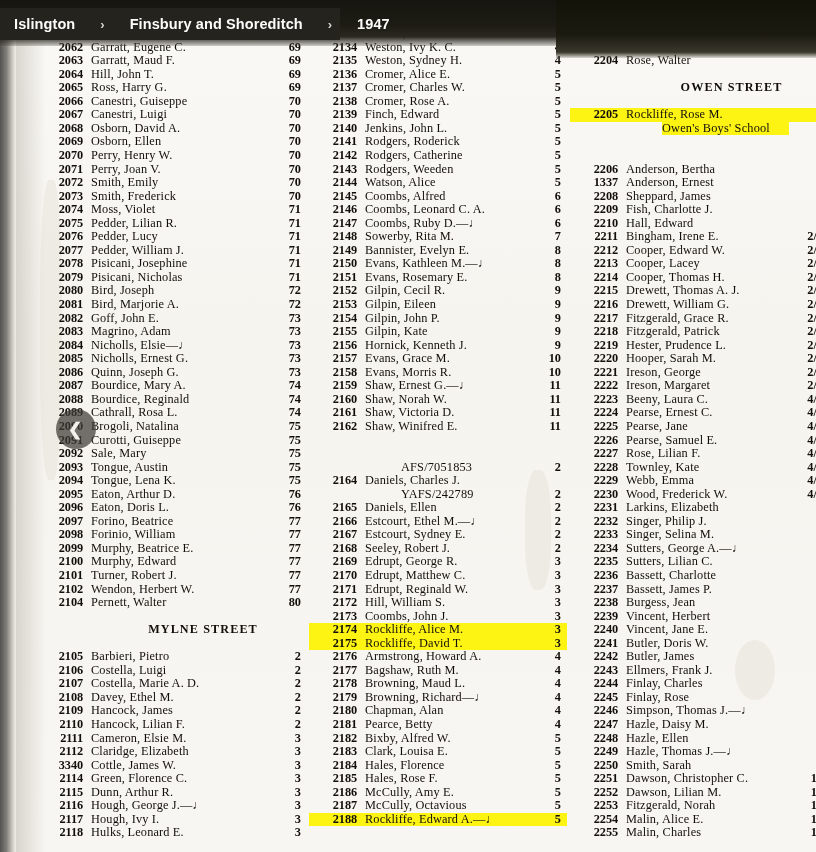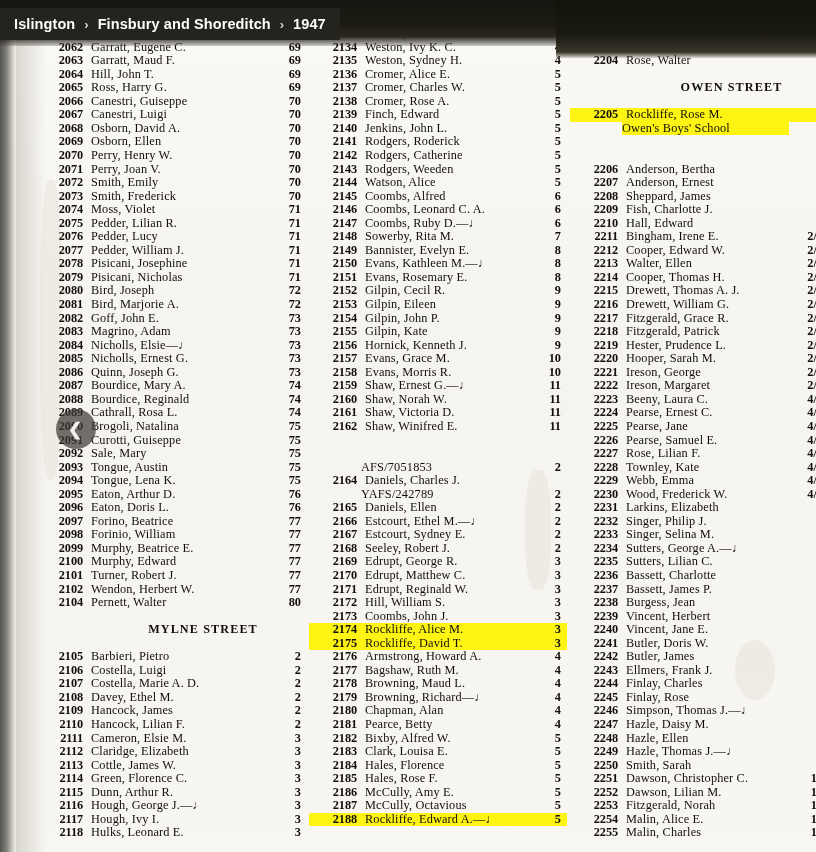--- a/index.html
+++ b/index.html
@@ -40,21 +40,21 @@
   #darkband2{
     position:absolute;left:556px;top:0;width:260px;height:58px;
     background:linear-gradient(180deg,#141309 0%,#1b1a11 60%,#3a382c 90%,rgba(90,86,70,.2) 100%);
     pointer-events:none;z-index:5;
   }
 
   
   #breadcrumb{
     position:absolute;left:0;top:8px;width:340px;height:32px;
     background:#24231d;
-    display:flex;align-items:center;gap:9px;
+    display:flex;align-items:center;gap:25px;
     padding:0 14px;box-sizing:border-box;
     z-index:20;
   }
   #breadcrumb .crumb{
     color:#fdfdfb;font-family:"Liberation Sans",sans-serif;
     font-size:14.5px;font-weight:700;white-space:nowrap;letter-spacing:.1px;
   }
   #breadcrumb .sep{
     color:#d8d6ce;font-family:"Liberation Sans",sans-serif;
     font-size:13px;font-weight:700;
@@ -112,21 +112,21 @@
   }
   .street .shead{
     margin-left:64px;
     font-weight:700;letter-spacing:1.1px;font-size:12.2px;
   }
   .blank{height:13.55px;}
   .sub{
     height:13.55px;display:flex;align-items:baseline;
   }
   .sub .stext{
-    margin-left:52px;flex:1 1 auto;letter-spacing:.2px;font-family:Liberation Serif, serif;
+    margin-left:92px;flex:1 1 auto;letter-spacing:.2px;font-family:Liberation Serif, serif;
   }
   .sub .dist{width:40px;flex:0 0 40px;}
 
   
   .hl{background:#fdf414;}
   .hl-note{background:#fdf414;}
 
   
   .blot{position:absolute;border-radius:50%;background:#e6e2d8;opacity:.5;z-index:1;}
   .fade2{opacity:.38;}
@@ -408,21 +408,21 @@
           <span class="num">2111</span>
           <span class="nm">Cameron, Elsie M.</span>
           <span class="dist">3</span>
         </div>
         <div class="row">
           <span class="num">2112</span>
           <span class="nm">Claridge, Elizabeth</span>
           <span class="dist">3</span>
         </div>
         <div class="row">
-          <span class="num">2113</span>
+          <span class="num">3340</span>
           <span class="nm">Cottle, James W.</span>
           <span class="dist">3</span>
         </div>
         <div class="row">
           <span class="num">2114</span>
           <span class="nm">Green, Florence C.</span>
           <span class="dist">3</span>
         </div>
         <div class="row">
           <span class="num">2115</span>
@@ -783,21 +783,21 @@
           <span class="dist"></span>
         </div>
         <div class="blank"></div>
         <div class="blank"></div>
         <div class="row">
           <span class="num">2206</span>
           <span class="nm">Anderson, Bertha</span>
           <span class="dist">1</span>
         </div>
         <div class="row">
-          <span class="num">2207</span>
+          <span class="num">1337</span>
           <span class="nm">Anderson, Ernest</span>
           <span class="dist">1</span>
         </div>
         <div class="row">
           <span class="num">2208</span>
           <span class="nm">Sheppard, James</span>
           <span class="dist">1</span>
         </div>
         <div class="row">
           <span class="num">2209</span>
@@ -814,21 +814,21 @@
           <span class="nm">Bingham, Irene E.</span>
           <span class="dist">2/3</span>
         </div>
         <div class="row">
           <span class="num">2212</span>
           <span class="nm">Cooper, Edward W.</span>
           <span class="dist">2/3</span>
         </div>
         <div class="row">
           <span class="num">2213</span>
-          <span class="nm">Walter, Ellen</span>
+          <span class="nm">Cooper, Lacey</span>
           <span class="dist">2/3</span>
         </div>
         <div class="row">
           <span class="num">2214</span>
           <span class="nm">Cooper, Thomas H.</span>
           <span class="dist">2/3</span>
         </div>
         <div class="row">
           <span class="num">2215</span>
           <span class="nm">Drewett, Thomas A. J.</span>

